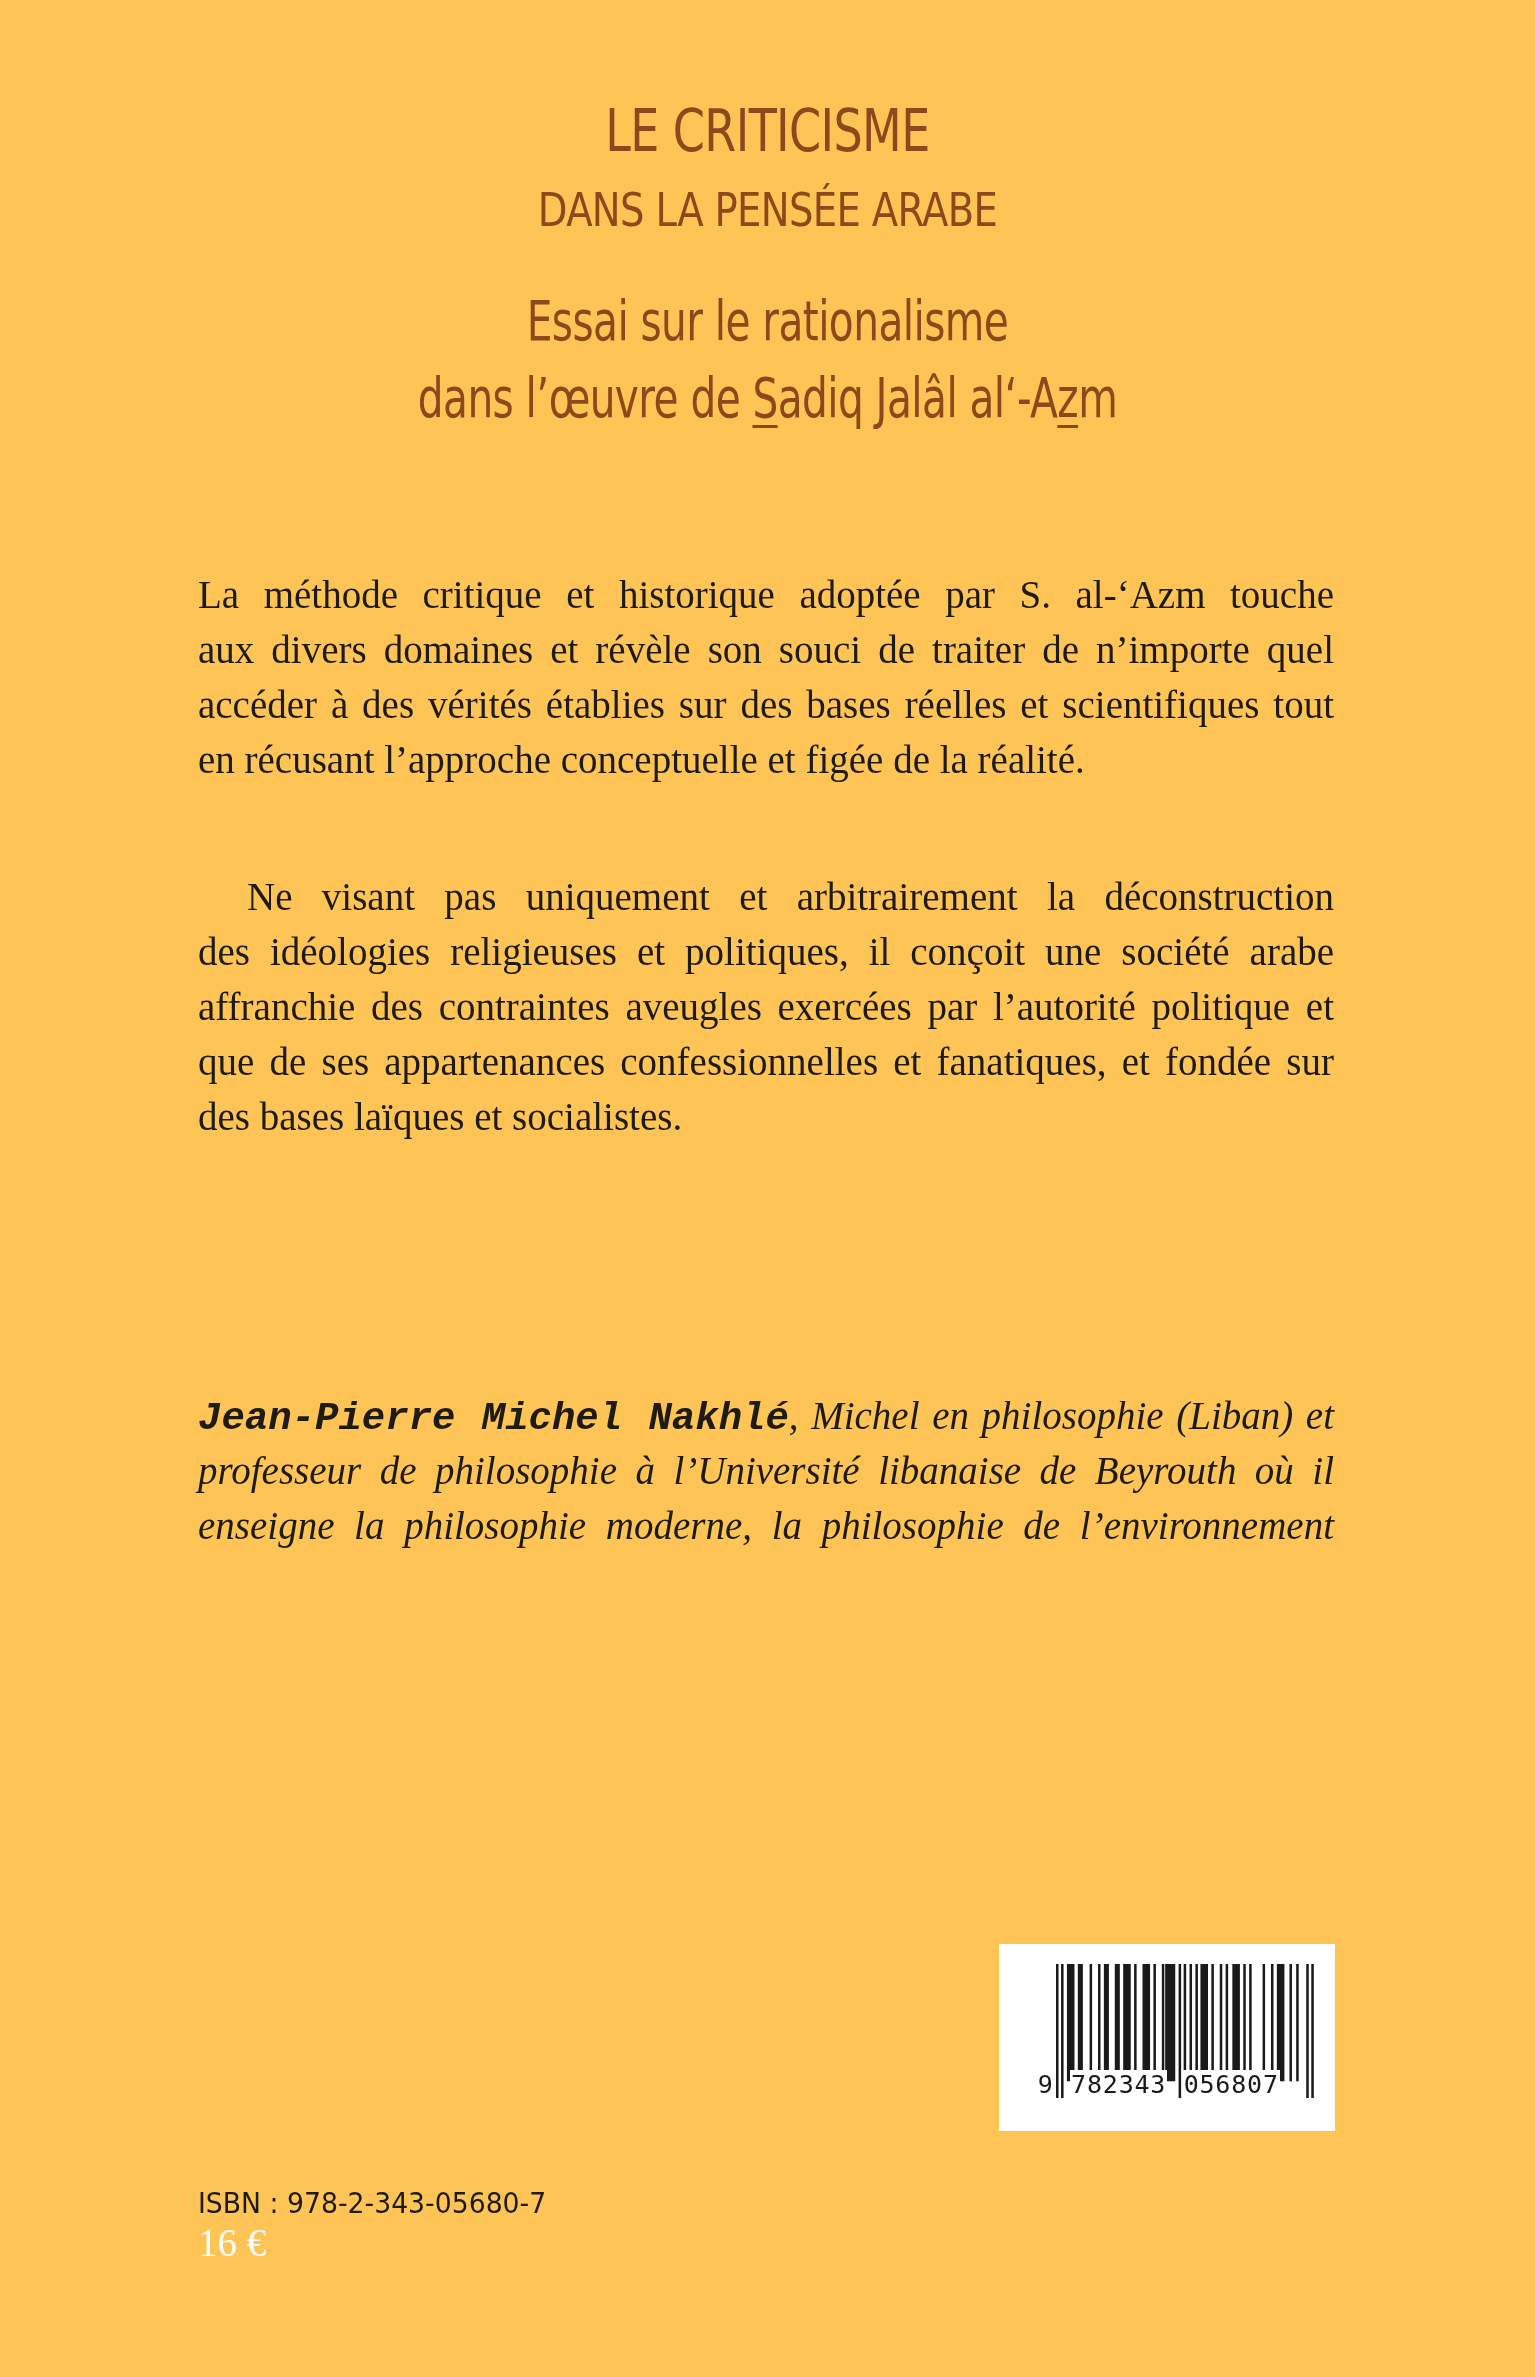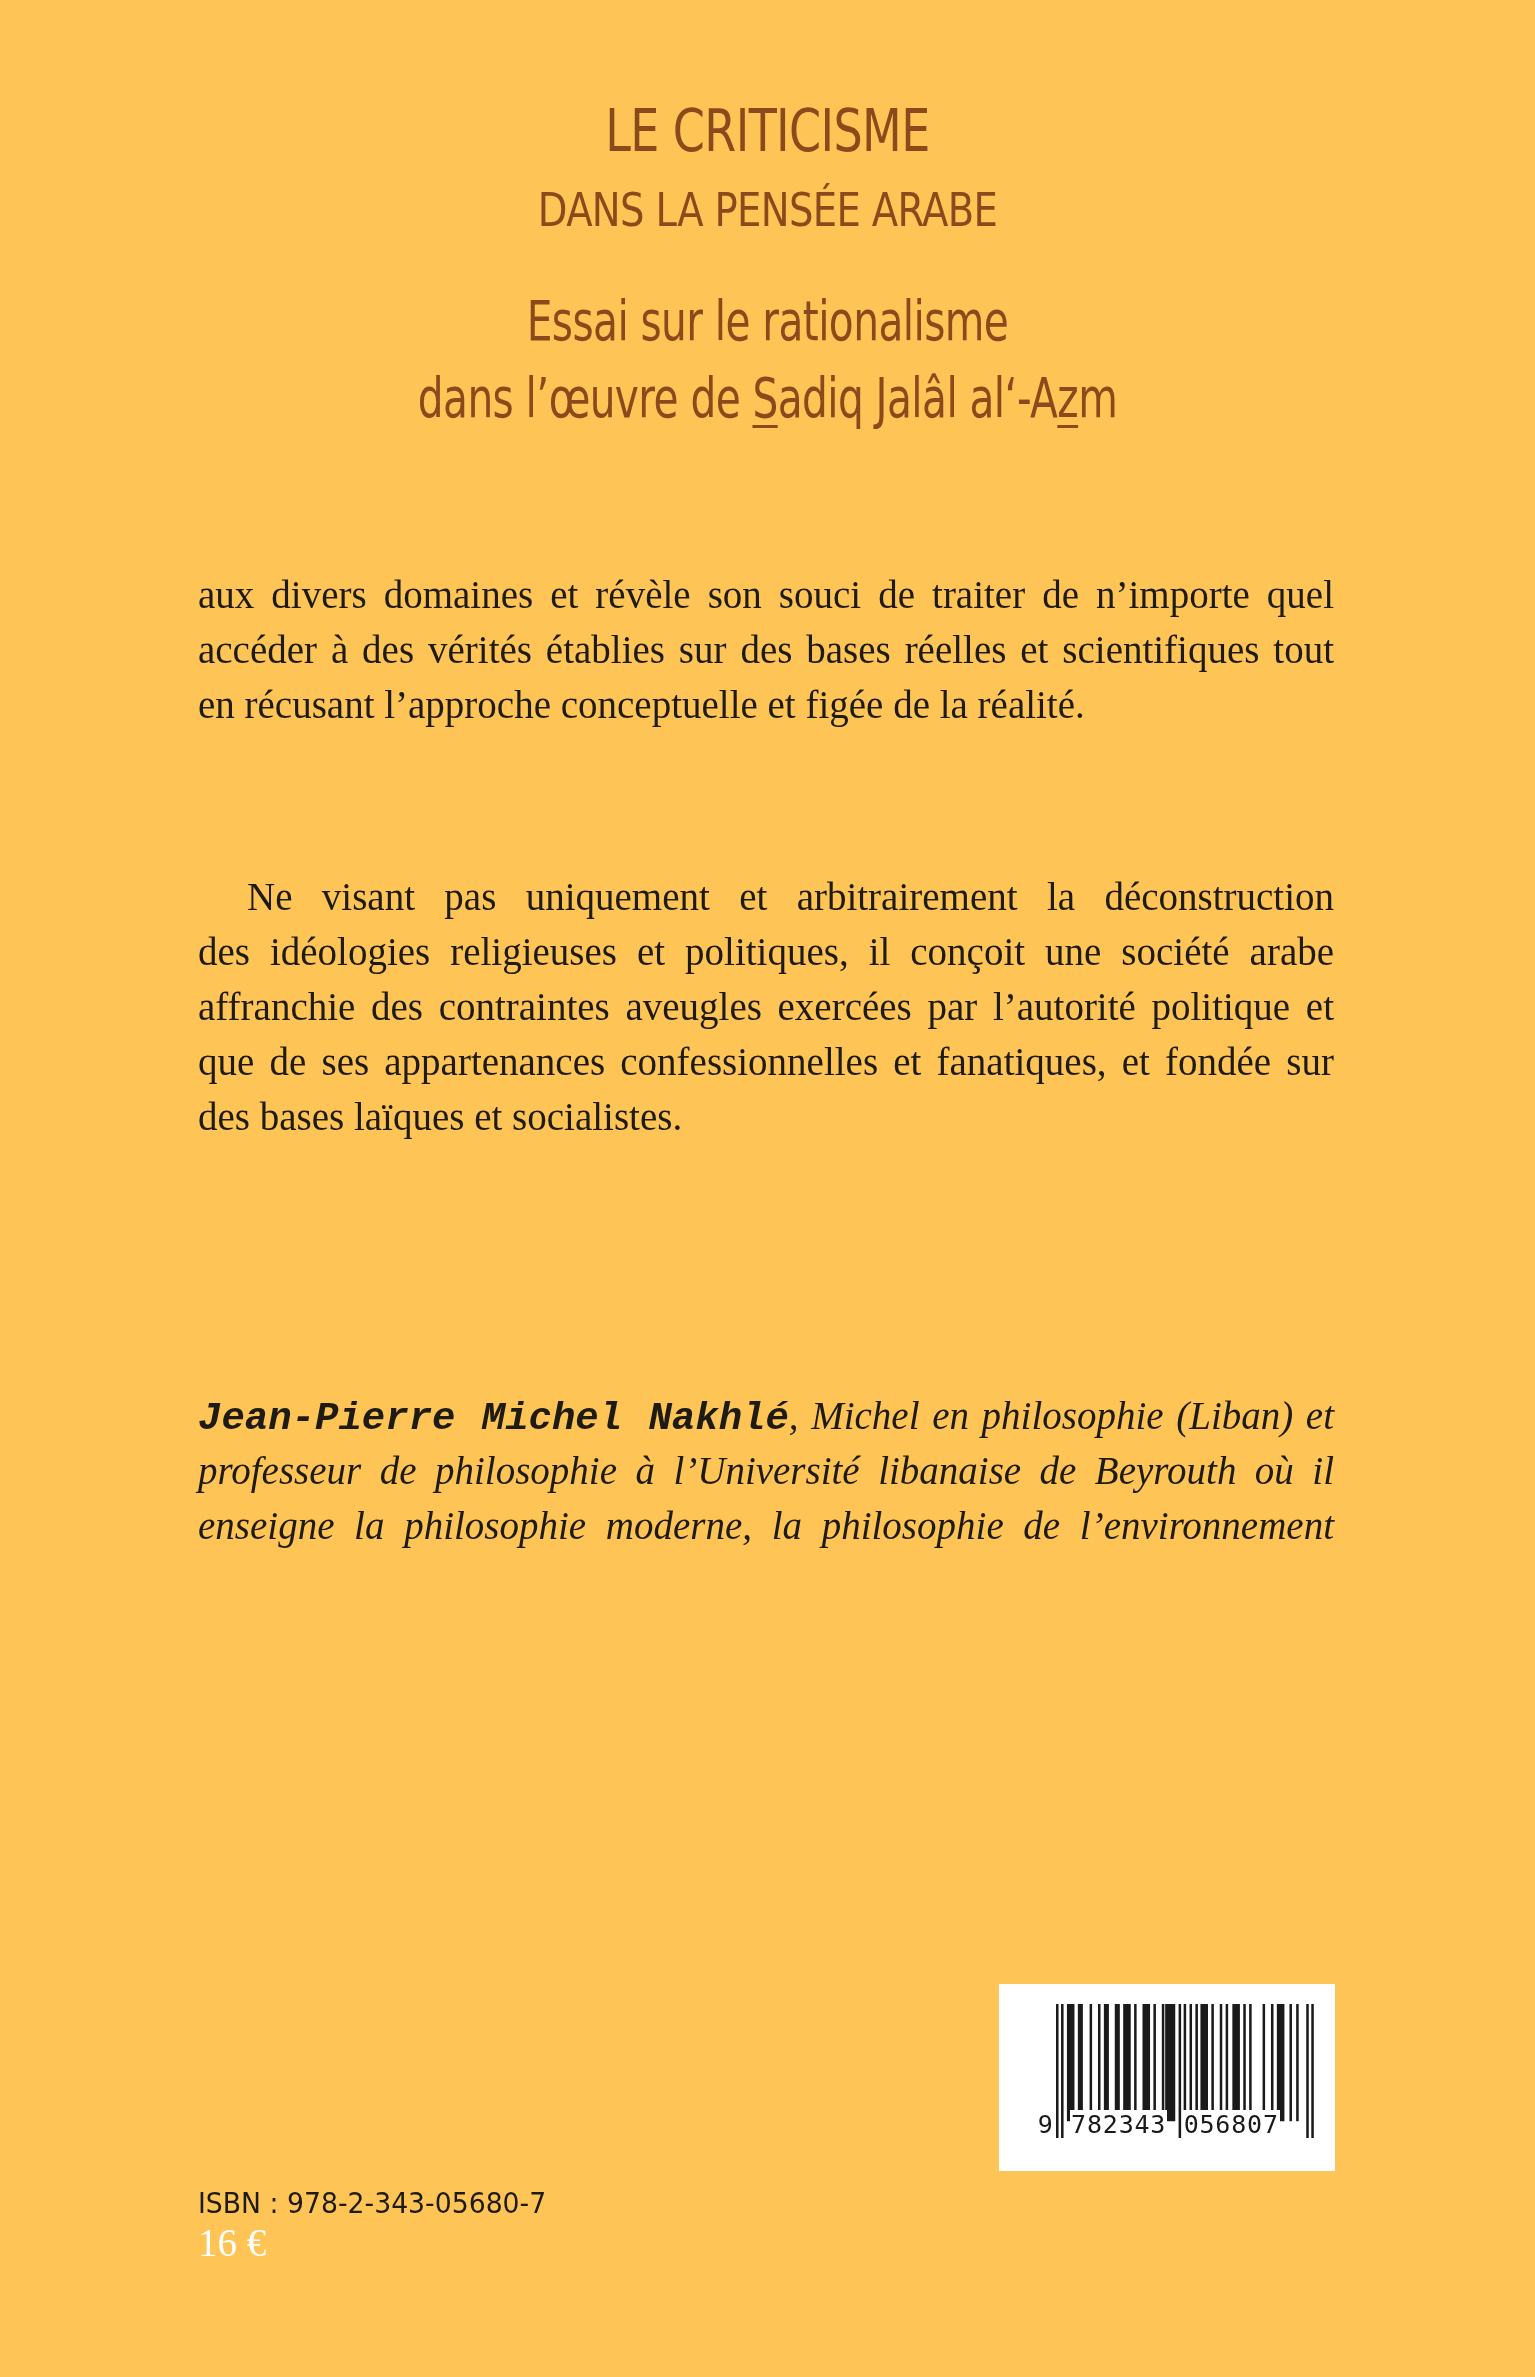--- a/index.html
+++ b/index.html
@@ -38,21 +38,21 @@
   .para-2 { top: 841px; margin-top: 28px; }
 
   .author {
     position: absolute; left: 198px; width: 1136px; top: 1388px;
     font-family: "Liberation Serif", serif; font-style: italic; color: #1E1A14;
     font-size: 39px; line-height: 55px;
   }
   .author-name { font-weight: bold; font-family: Liberation Mono, monospace; }
 
   .barcode-box {
-    position: absolute; left: 999px; top: 1984px; width: 336px; height: 187px;
+    position: absolute; left: 999px; top: 1944px; width: 336px; height: 187px;
     background: #FFFFFF;
   }
   .barcode-bars { position: absolute; left: 57px; top: 20px; width: 262px; height: 134px; }
   .barcode-digits {
     position: absolute; left: 38px; top: 126px; width: 268px;
     font-family: "DejaVu Sans Mono", monospace; font-size: 25px; color: #1A1A1A;
     letter-spacing: 0.8px; white-space: nowrap; background: transparent;
   }
   .barcode-digits span { background: #FFFFFF; padding: 0 0.8px; }
 
@@ -72,20 +72,21 @@
 
 <div class="cover">
 
   <div class="title-line title-1">LE CRITICISME</div>
   <div class="title-line title-2">DANS LA PENSÉE ARABE</div>
 
   <div class="title-line sub-1">Essai sur le rationalisme</div>
   <div class="title-line sub-2"><span>dans l’œuvre de </span><span class="u">S</span><span>adiq Jalâl al‘-A</span><span class="u">z</span><span>m</span></div>
 
   <div class="body-text para-1">
+    <span class="body-line">La méthode critique et historique adoptée par S. al-‘Azm touche</span>
     <span class="body-line">aux divers domaines et révèle son souci de traiter de n’importe quel</span>
     <span class="body-line">accéder à des vérités établies sur des bases réelles et scientifiques tout</span>
     <span class="body-line last">en récusant l’approche conceptuelle et figée de la réalité.</span>
   </div>
 
   <div class="body-text para-2">
     <span class="body-line indent">Ne visant pas uniquement et arbitrairement la déconstruction</span>
     <span class="body-line">des idéologies religieuses et politiques, il conçoit une société arabe</span>
     <span class="body-line">affranchie des contraintes aveugles exercées par l’autorité politique et</span>
     <span class="body-line">que de ses appartenances confessionnelles et fanatiques, et fondée sur</span>

